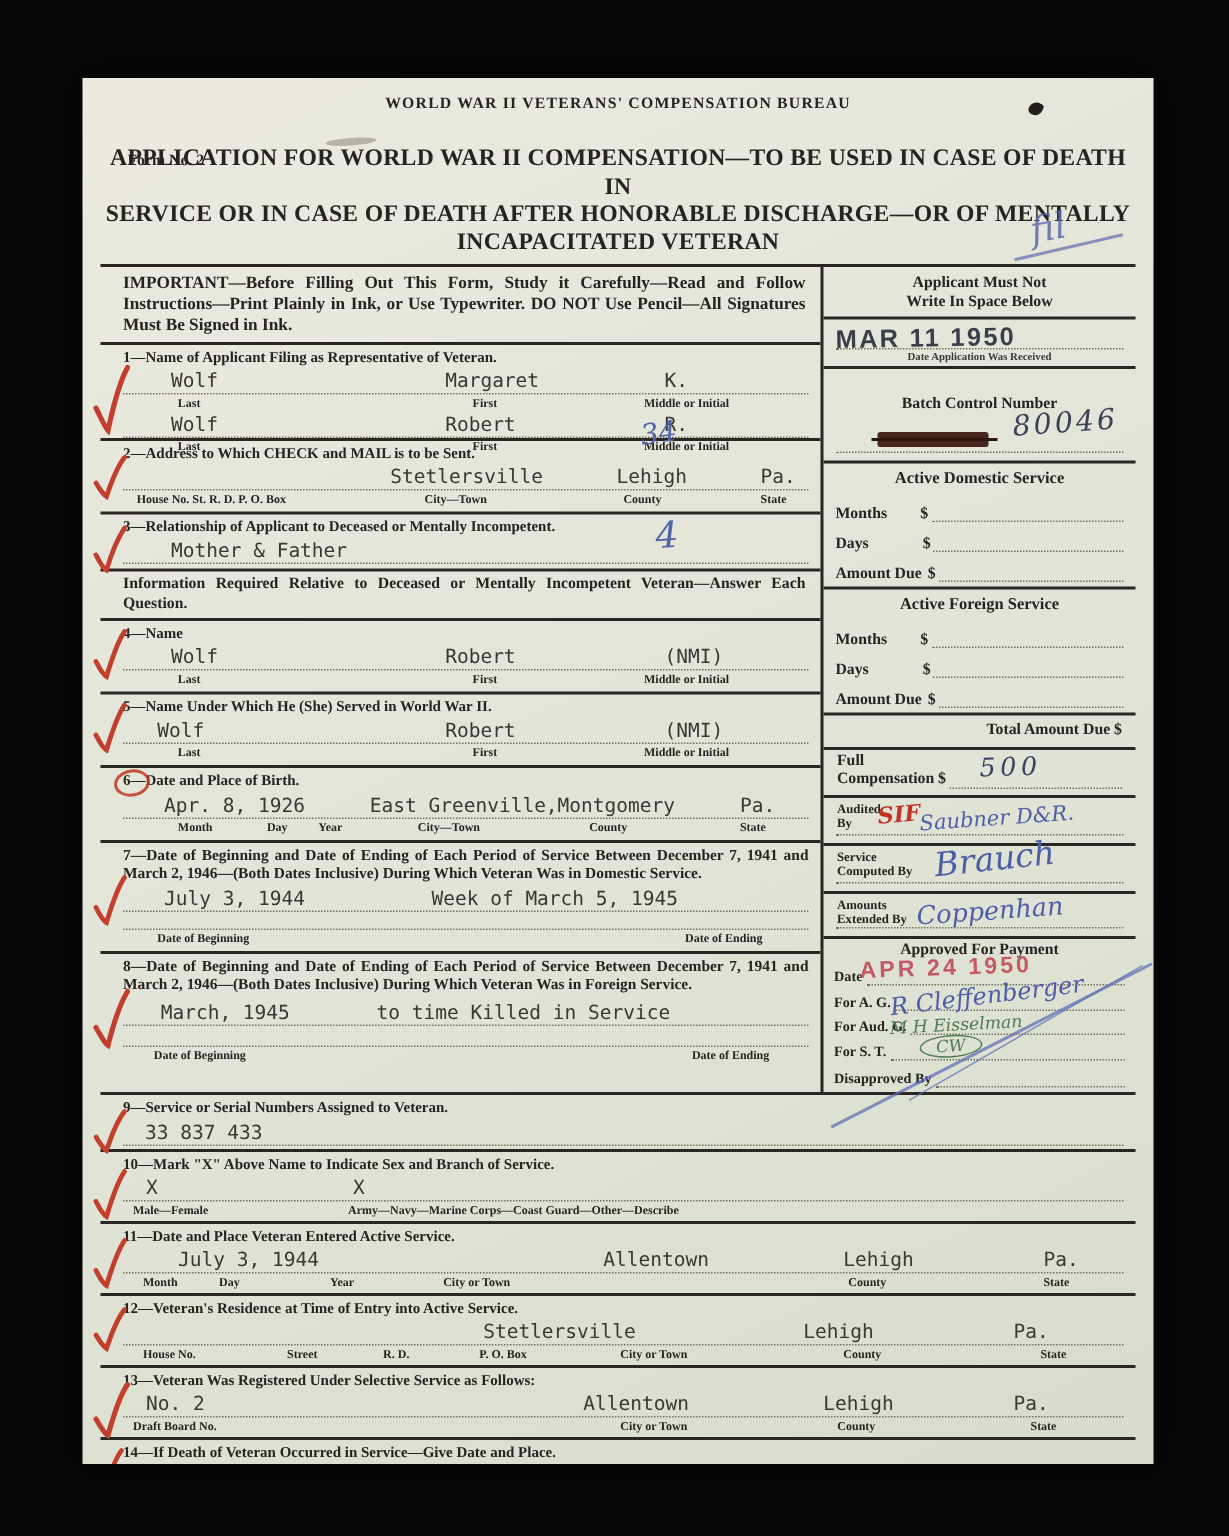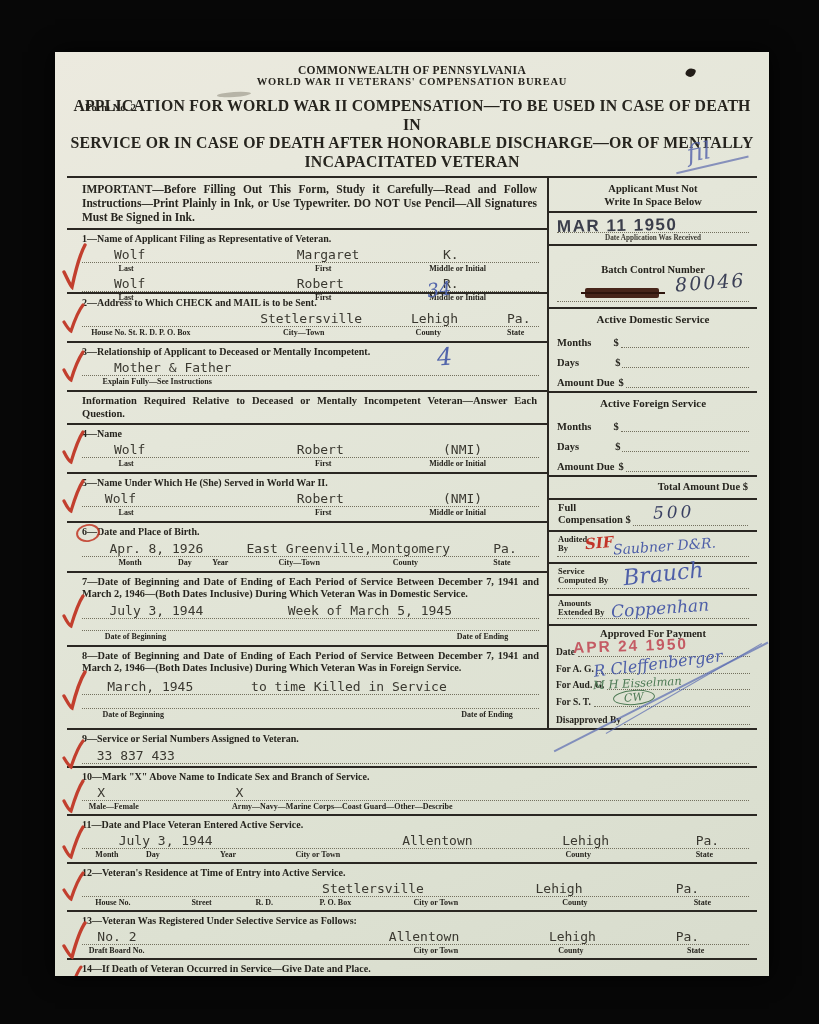--- a/index.html
+++ b/index.html
@@ -116,21 +116,20 @@
 </style>
 </head>
 <body>
 
 <div class="scan">
  <div class="paper">
 
   <div class="hdr">
     <div class="form-no">Form No. 2</div>
     <div class="org">
-      <div class="o1">COMMONWEALTH OF PENNSYLVANIA</div>
       <div class="o2">WORLD WAR II VETERANS' COMPENSATION BUREAU</div>
     </div>
     <div class="smudge1"></div>
     <div class="smudge2"></div>
   </div>
 
   <div class="title">
     <div>APPLICATION FOR WORLD WAR II COMPENSATION—TO BE USED IN CASE OF DEATH IN</div>
     <div>SERVICE OR IN CASE OF DEATH AFTER HONORABLE DISCHARGE—OR OF MENTALLY</div>
     <div>INCAPACITATED VETERAN</div>
@@ -189,23 +188,20 @@
         </div>
       </div>
 
       <div class="sec">
         <svg class="chk" style="top:6px" width="24" height="34" viewBox="0 0 24 34">
               <path d="M3 21 C6 27 8 30 10 31 C13 21 18 9 22 3" fill="none" stroke="#c23f2e" stroke-width="3.2" stroke-linecap="round"></path>
             </svg>
         <div class="qlabel">3—Relationship of Applicant to Deceased or Mentally Incompetent.</div>
         <div class="vrow">
           <span class="v" style="left:7%">Mother &amp; Father</span>
-        </div>
-        <div class="lrow">
-          <span class="l" style="left:4.5%">Explain Fully—See Instructions</span>
         </div>
         <span class="blue-note" style="left:77%; top:0px; font-size:24px; transform:rotate(-4deg);">4</span>
       </div>
 
       <div class="sec infonote" style="padding:3px 10px 3px 15px;">Information Required Relative to Deceased or Mentally Incompetent Veteran—Answer Each Question.</div>
 
       <div class="sec">
         <svg class="chk" style="top:4px" width="24" height="36" viewBox="0 0 24 36">
               <path d="M3 23 C6 29 8 32 10 33 C13 23 18 9 22 3" fill="none" stroke="#c23f2e" stroke-width="3.2" stroke-linecap="round"></path>
             </svg>

